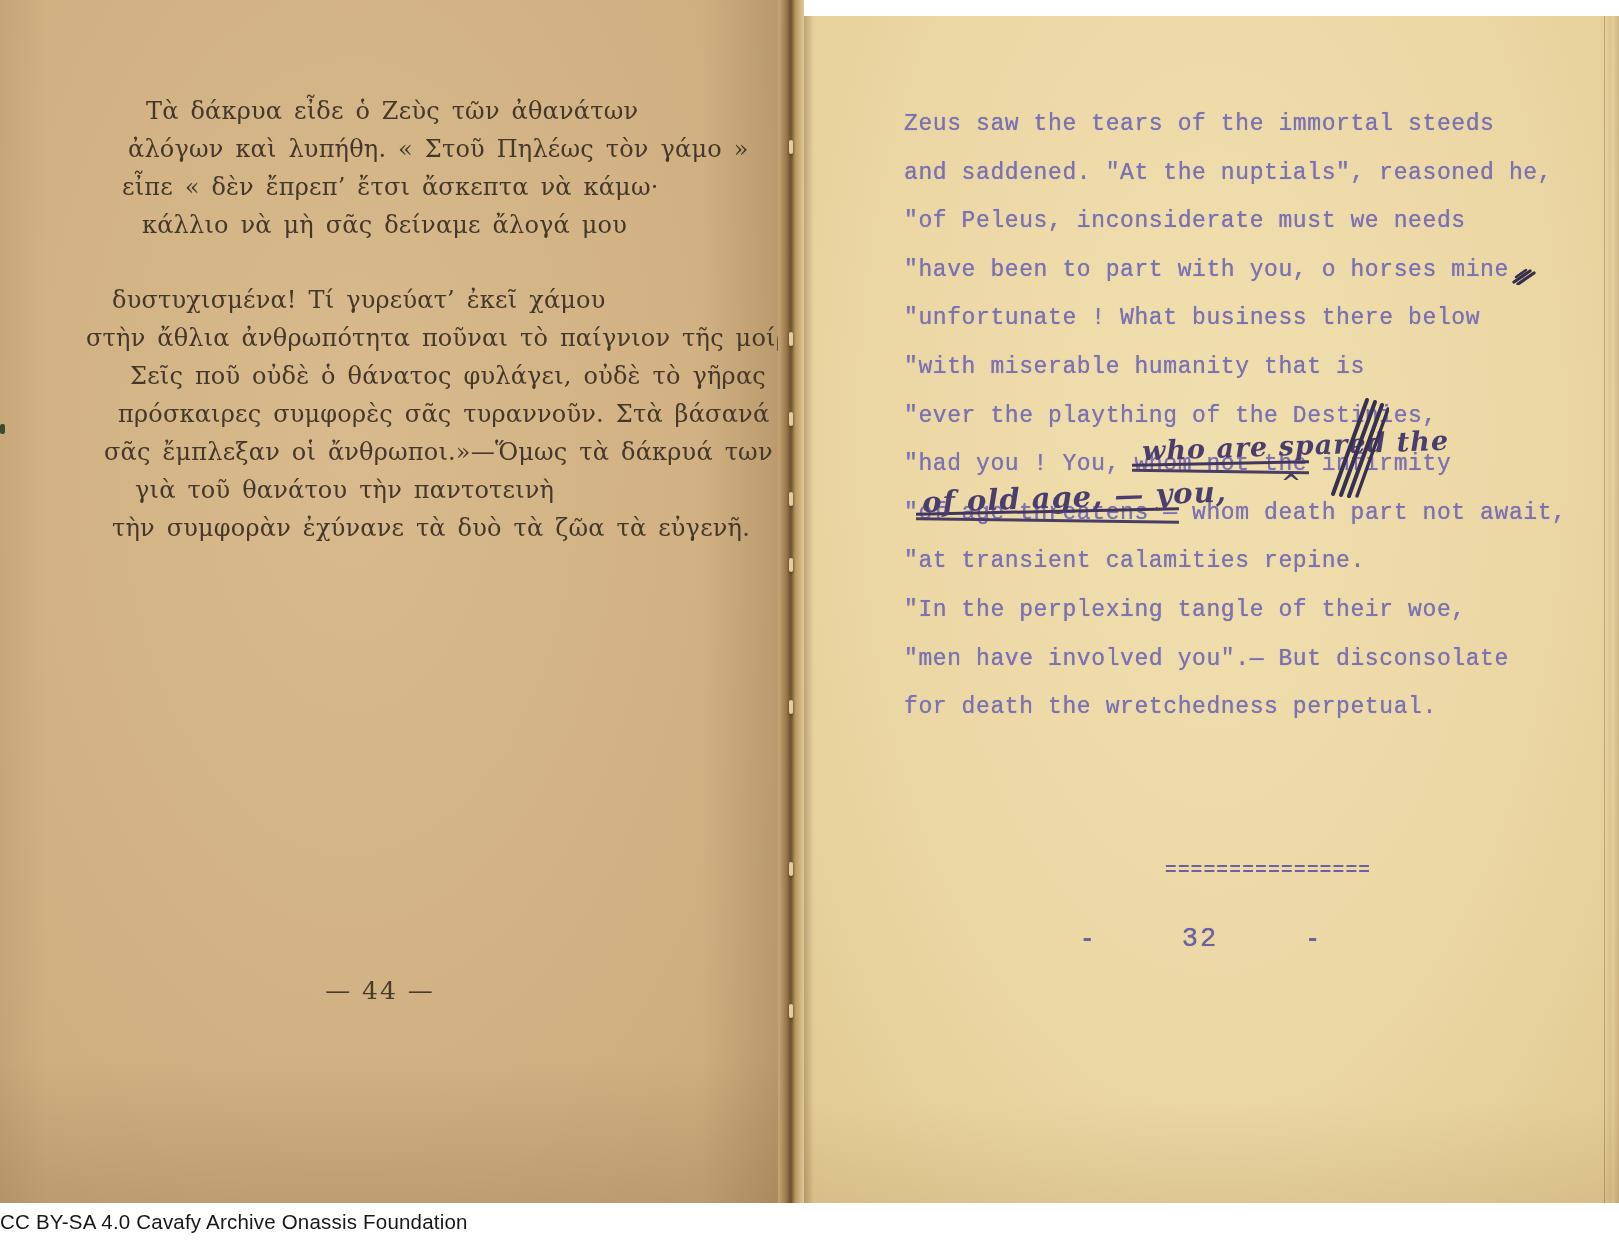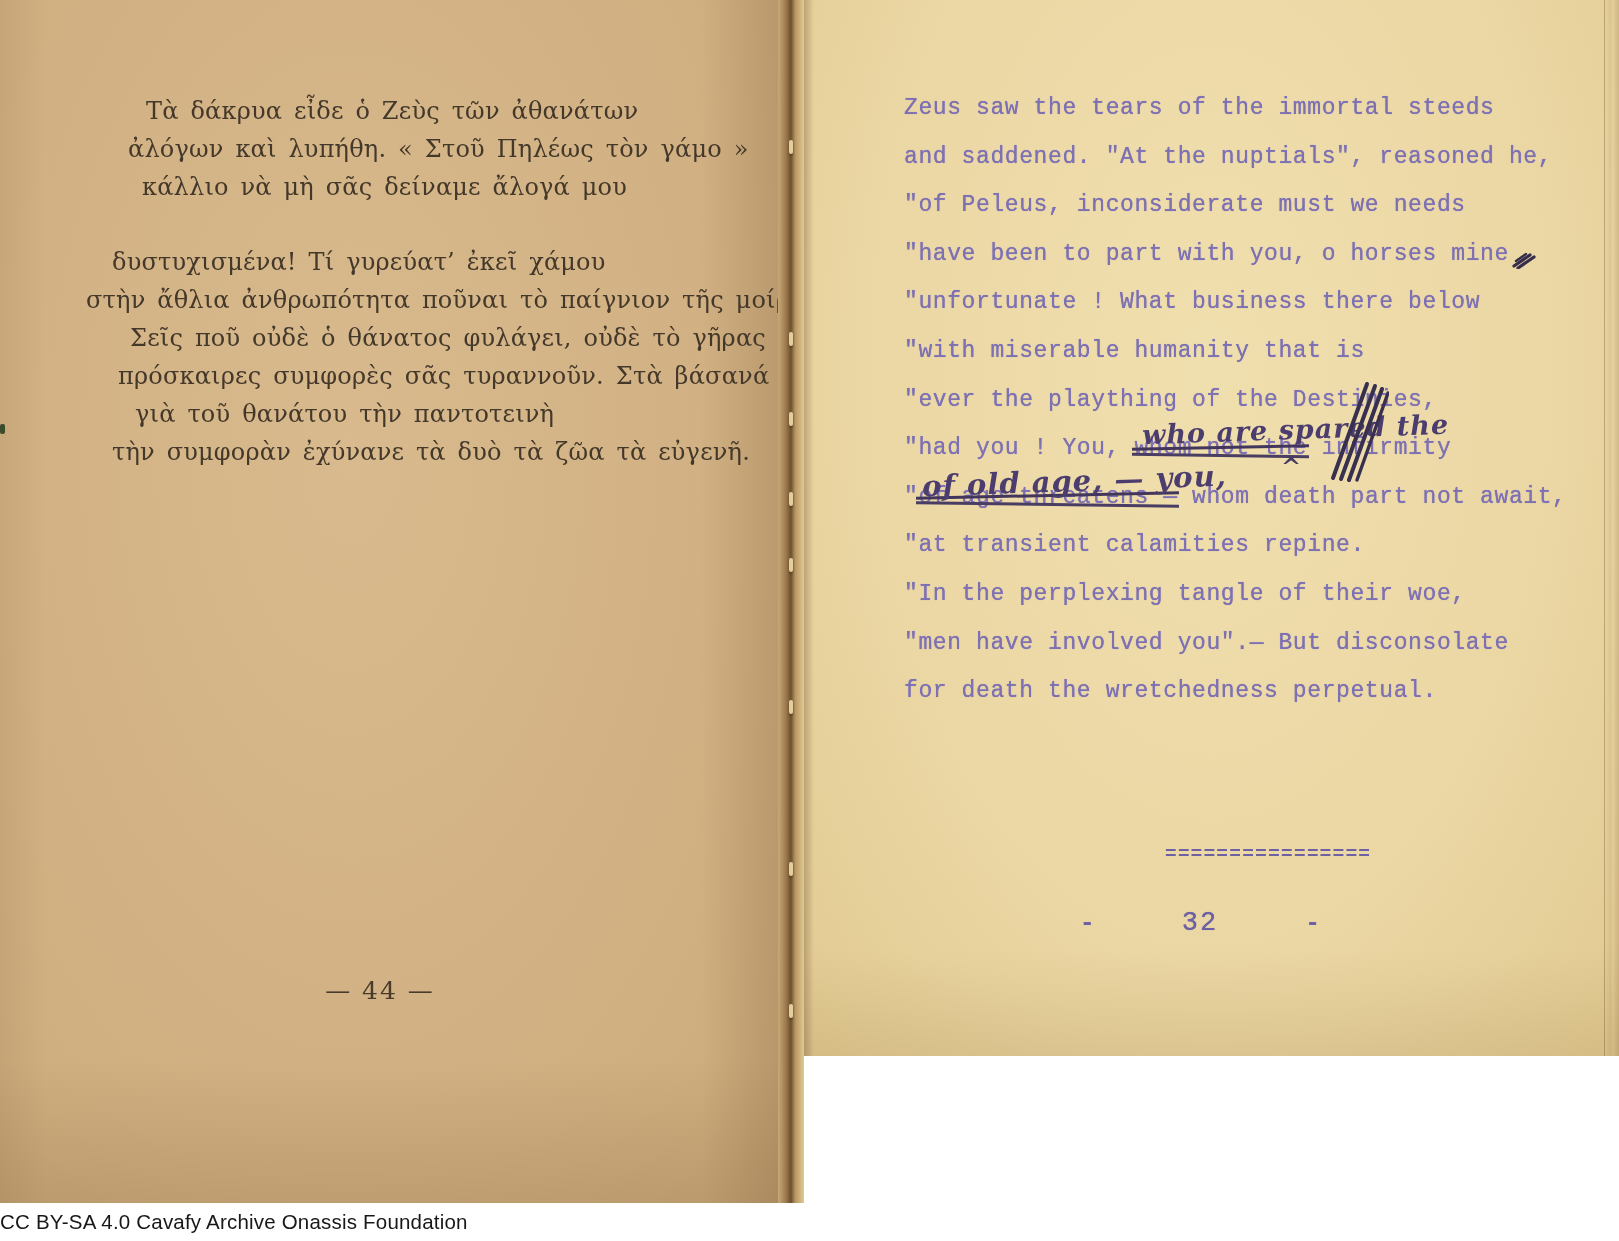--- a/index.html
+++ b/index.html
@@ -31,21 +31,21 @@
 
   
   .gutter{
     position:absolute;left:778px;top:0;width:26px;height:1203px;
     background:linear-gradient(90deg,#c9a878 0%,#99774b 32%,#6b4f2e 50%,#b8955f 66%,#e0ca96 100%);
   }
   .stitch{position:absolute;left:11px;width:4px;height:14px;background:#e3cf9e;border-radius:2px;box-shadow:0 2px 2px rgba(60,40,20,.4);}
 
   
   .page-right{
-    position:absolute;left:804px;top:0;width:815px;height:1056px;
+    position:absolute;left:804px;top:16px;width:815px;height:1203px;
     background:
       linear-gradient(180deg, rgba(140,105,55,0) 90%, rgba(140,105,55,.14) 100%),
       radial-gradient(ellipse at 50% 35%, #f0dfae 0%, #ebd7a4 60%, #e1c991 100%);
   }
   .page-right::before{ 
     content:"";position:absolute;left:0;top:0;width:10px;height:100%;
     background:linear-gradient(90deg, rgba(110,80,45,.35), rgba(110,80,45,0));
   }
   .page-right::after{ 
     content:"";position:absolute;right:0;top:0;width:14px;height:100%;
@@ -91,25 +91,27 @@
 </style>
 </head>
 <body>
 
 <div class="scan">
 
   <div class="page page-left">
     <div class="greek-poem" id="greek-lines">
         <div class="gline" style="padding-left: 60px;">Τὰ δάκρυα εἶδε ὁ Ζεὺς τῶν ἀθανάτων</div>
         <div class="gline" style="padding-left: 42px;">ἀλόγων καὶ λυπήθη. « Στοῦ Πηλέως τὸν γάμο »</div>
+        <div class="gline" style="padding-left: 36px;">εἶπε « δὲν ἔπρεπ’ ἔτσι ἄσκεπτα νὰ κάμω·</div>
         <div class="gline" style="padding-left: 56px;">κάλλιο νὰ μὴ σᾶς δείναμε ἄλογά μου</div>
         <div class="gline" style="padding-left: 26px; margin-top: 37px;">δυστυχισμένα! Τί γυρεύατ’ ἐκεῖ χάμου</div>
         <div class="gline" style="padding-left: 0px;">στὴν ἄθλια ἀνθρωπότητα ποῦναι τὸ παίγνιον τῆς μοίρας.</div>
         <div class="gline" style="padding-left: 44px;">Σεῖς ποῦ οὐδὲ ὁ θάνατος φυλάγει, οὐδὲ τὸ γῆρας</div>
         <div class="gline" style="padding-left: 32px;">πρόσκαιρες συμφορὲς σᾶς τυραννοῦν. Στὰ βάσανά των</div>
+        <div class="gline" style="padding-left: 18px;">σᾶς ἔμπλεξαν οἱ ἄνθρωποι.»—Ὅμως τὰ δάκρυά των</div>
         <div class="gline" style="padding-left: 49px;">γιὰ τοῦ θανάτου τὴν παντοτεινὴ</div>
         <div class="gline" style="padding-left: 26px;">τὴν συμφορὰν ἐχύνανε τὰ δυὸ τὰ ζῶα τὰ εὐγενῆ.</div>
       </div>
     <div class="pn-left">— 44 —</div>
     <div class="edge-speck"></div>
   </div>
 
   <div class="gutter" id="gutter">
       <div class="stitch" style="top: 140px;"></div>
       <div class="stitch" style="top: 332px;"></div>

